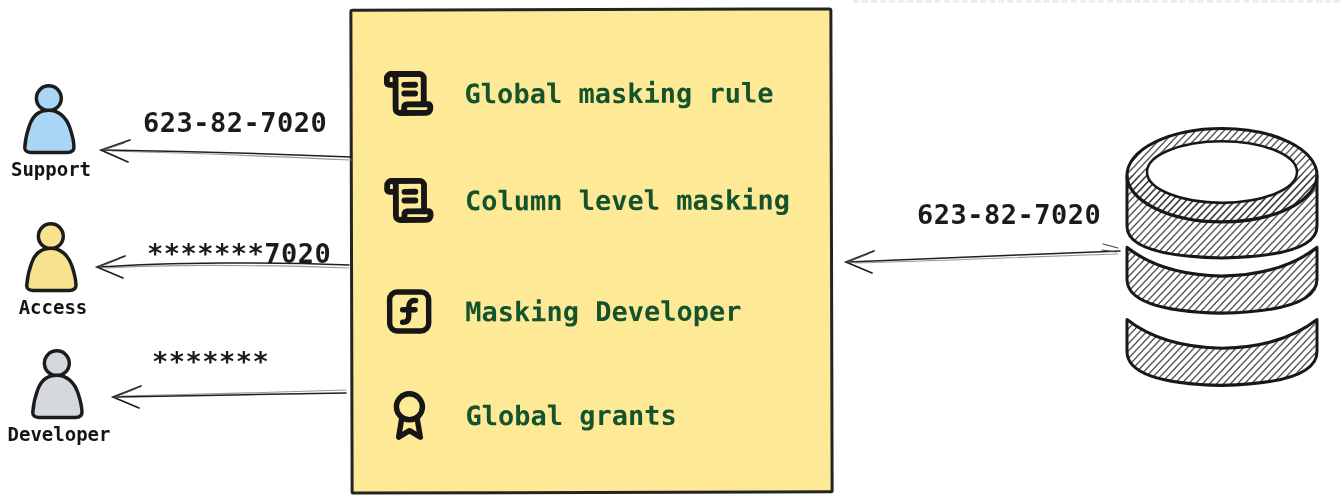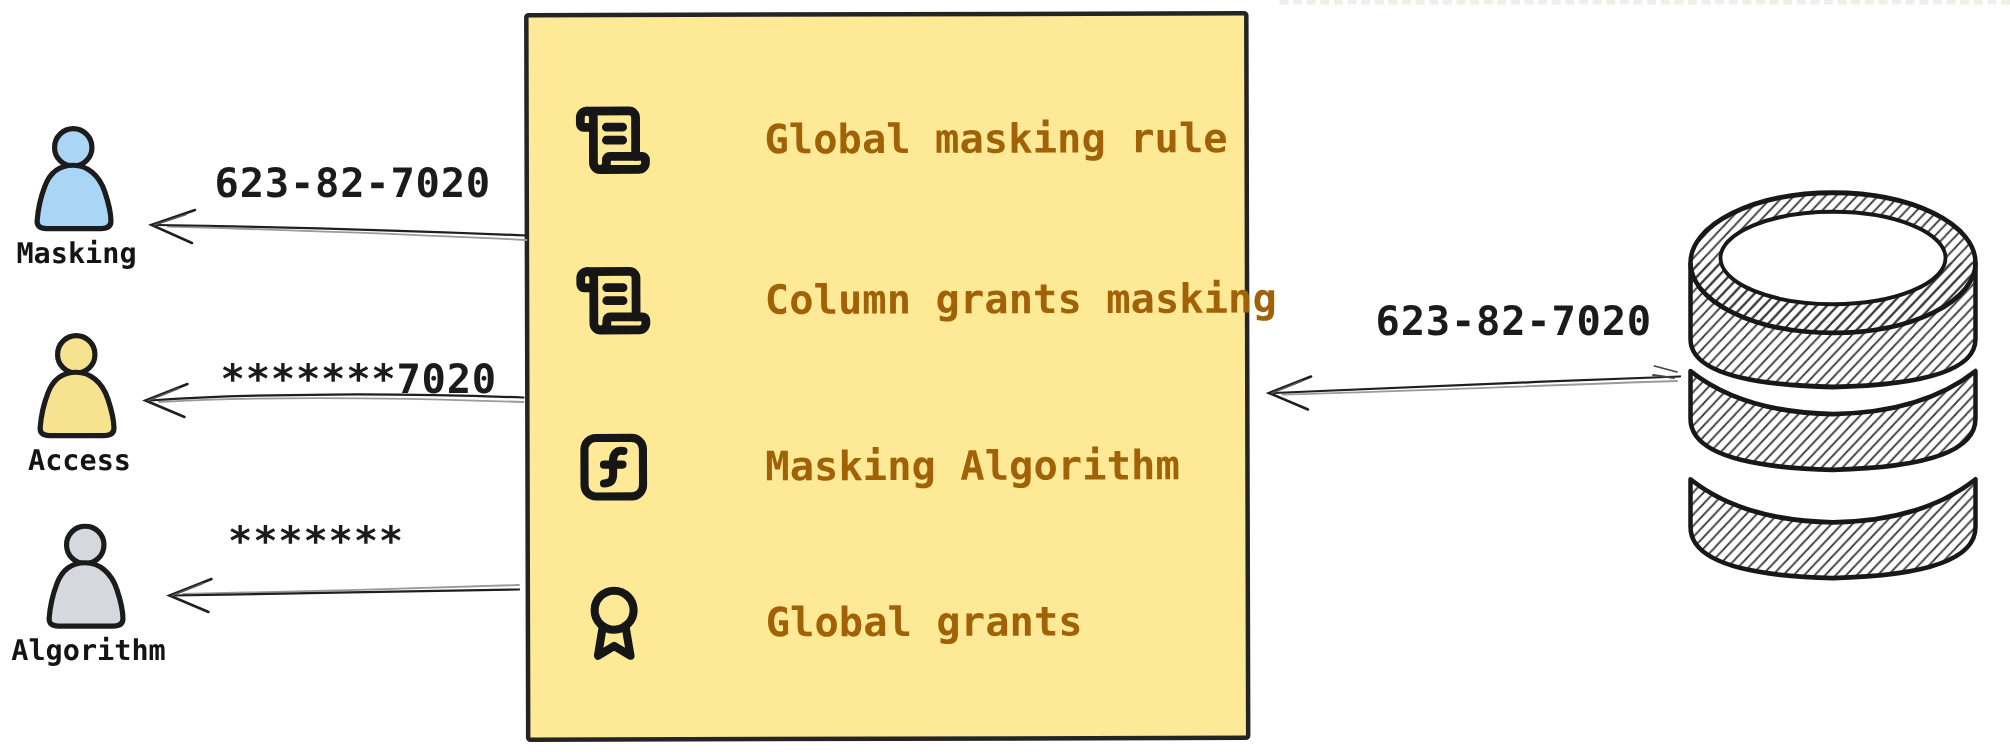--- a/index.html
+++ b/index.html
@@ -20,21 +20,21 @@
     transform:rotate(-0.15deg);
     box-sizing:border-box;
   }
   .rule-row{
     position:absolute;left:30px;right:8px;height:58px;
     display:flex;align-items:center;gap:30px;
   }
   .rule-row .rule-icon{flex:0 0 52px;width:52px;height:52px;color:#161616;}
   .rule-row .rule-icon svg{width:52px;height:52px;display:block;}
   .rule-label{
-    font-size:27px;font-weight:700;letter-spacing:0;color:#a16207;white-space:nowrap;margin-left:45px;
+    font-size:27px;font-weight:700;letter-spacing:0;color:#14532d;white-space:nowrap;
   }
   .row-0{top:53px}.row-1{top:160px}.row-2{top:271px}.row-3{top:375px}
 
   
   .actor{position:absolute;width:140px;display:flex;flex-direction:column;align-items:center;}
   .actor svg{width:78px;height:74px;display:block;}
   .actor-label{font-size:19px;font-weight:700;color:#141414;margin-top:0px;white-space:nowrap;}
   #actor-analyst{left:-19px;top:84px;}
   #actor-support{left:-17px;top:222px;}
   #actor-developer{left:-11px;top:349px;}
@@ -61,37 +61,37 @@
 
 <div id="canvas">
 
   <div class="dashed-fragment"></div>
 
   <div class="actor" id="actor-analyst">
     <svg viewBox="0 0 72 68">
       <circle cx="34" cy="13" r="11.5" fill="#ABD5F4" stroke="#1c1c1c" stroke-width="3.2"></circle>
       <path d="M34,24 C42.5,24 50,30 53.5,40.5 C56,48 57.2,54 57.2,58.5 C57.2,61.5 55,63 51,63 L17.5,63 C13.5,63 11.5,61.3 11.8,58 C12.3,51.5 14,43.5 16.5,37 C20,27.5 26.5,24 34,24 Z" fill="#ABD5F4" stroke="#1c1c1c" stroke-width="3.2" stroke-linejoin="round"></path>
     </svg>
-    <div class="actor-label">Masking</div>
+    <div class="actor-label">Support</div>
   </div>
 
   <div class="actor" id="actor-support">
     <svg viewBox="0 0 72 68">
       <circle cx="34" cy="13" r="11.5" fill="#F7E290" stroke="#1c1c1c" stroke-width="3.2"></circle>
       <path d="M34,24 C42.5,24 50,30 53.5,40.5 C56,48 57.2,54 57.2,58.5 C57.2,61.5 55,63 51,63 L17.5,63 C13.5,63 11.5,61.3 11.8,58 C12.3,51.5 14,43.5 16.5,37 C20,27.5 26.5,24 34,24 Z" fill="#F7E290" stroke="#1c1c1c" stroke-width="3.2" stroke-linejoin="round"></path>
     </svg>
     <div class="actor-label">Access</div>
   </div>
 
   <div class="actor" id="actor-developer">
     <svg viewBox="0 0 72 68">
       <circle cx="34" cy="13" r="11.5" fill="#D5D8DC" stroke="#1c1c1c" stroke-width="3.2"></circle>
       <path d="M34,24 C42.5,24 50,30 53.5,40.5 C56,48 57.2,54 57.2,58.5 C57.2,61.5 55,63 51,63 L17.5,63 C13.5,63 11.5,61.3 11.8,58 C12.3,51.5 14,43.5 16.5,37 C20,27.5 26.5,24 34,24 Z" fill="#D5D8DC" stroke="#1c1c1c" stroke-width="3.2" stroke-linejoin="round"></path>
     </svg>
-    <div class="actor-label">Algorithm</div>
+    <div class="actor-label">Developer</div>
   </div>
 
   <div class="flow-value" id="value-analyst">623-82-7020</div>
   <div class="flow-value" id="value-support">*******7020</div>
   <div class="flow-value" id="value-developer">*******</div>
   <div class="flow-value" id="value-source">623-82-7020</div>
 
   <div class="masking-box">
 
     <div class="rule-row row-0">
@@ -108,32 +108,32 @@
 
     <div class="rule-row row-1">
       <span class="rule-icon">
         <svg viewBox="0 0 24 24" fill="none" stroke="currentColor" stroke-width="2.7" stroke-linecap="round" stroke-linejoin="round">
           <path d="M15 12h-5"></path>
             <path d="M15 8h-5"></path>
             <path d="M19 17V5a2 2 0 0 0-2-2H4"></path>
           <path d="M8 21h12a2 2 0 0 0 2-2v-1a1 1 0 0 0-1-1H11a1 1 0 0 0-1 1v1a2 2 0 1 1-4 0V5a2 2 0 1 0-4 0v2a1 1 0 0 0 1 1h3"></path>
         </svg>
       </span>
-      <span class="rule-label">Column grants masking</span>
+      <span class="rule-label">Column level masking</span>
     </div>
 
     <div class="rule-row row-2">
       <span class="rule-icon">
         <svg viewBox="0 0 24 24" fill="none" stroke="currentColor" stroke-width="2.5" stroke-linecap="round" stroke-linejoin="round">
           <rect width="18" height="18" x="3" y="3" rx="3.5"></rect>
           <path d="M9 17c2 0 2.8-1 2.8-2.8V10c0-2 1-3.3 3.2-3"></path>
           <path d="M9 11.2h5.7"></path>
         </svg>
       </span>
-      <span class="rule-label">Masking Algorithm</span>
+      <span class="rule-label">Masking Developer</span>
     </div>
 
     <div class="rule-row row-3">
       <span class="rule-icon">
         <svg viewBox="0 0 24 24" fill="none" stroke="currentColor" stroke-width="2.5" stroke-linecap="round" stroke-linejoin="round">
           <circle cx="12" cy="8" r="6"></circle>
           <path d="M15.477 12.89 17 22l-5-3-5 3 1.523-9.11"></path>
         </svg>
       </span>
       <span class="rule-label">Global grants</span>

